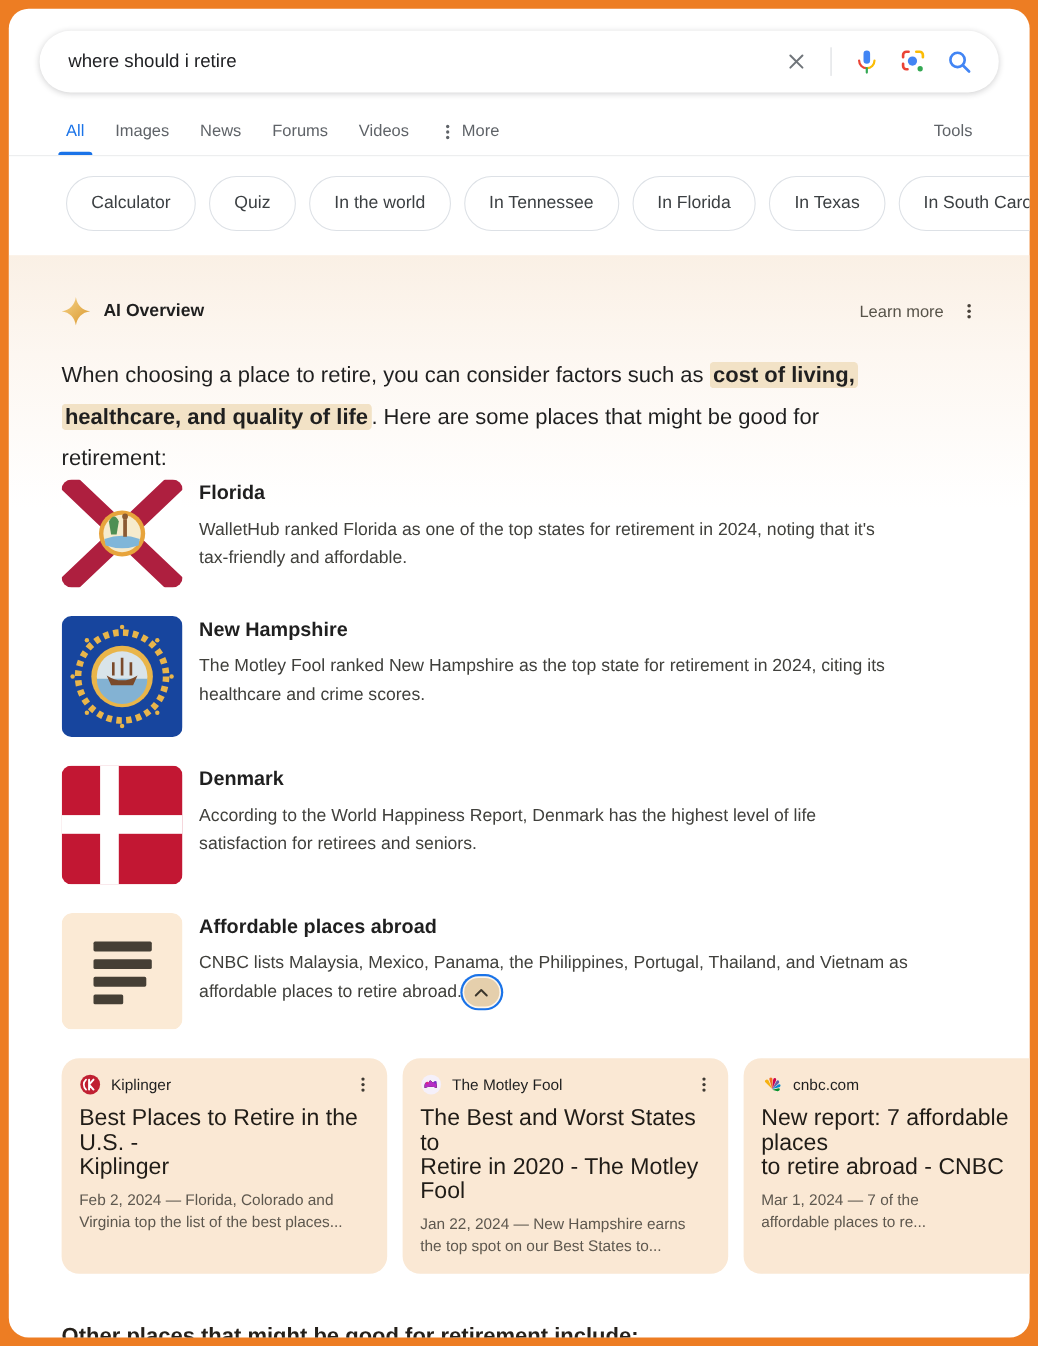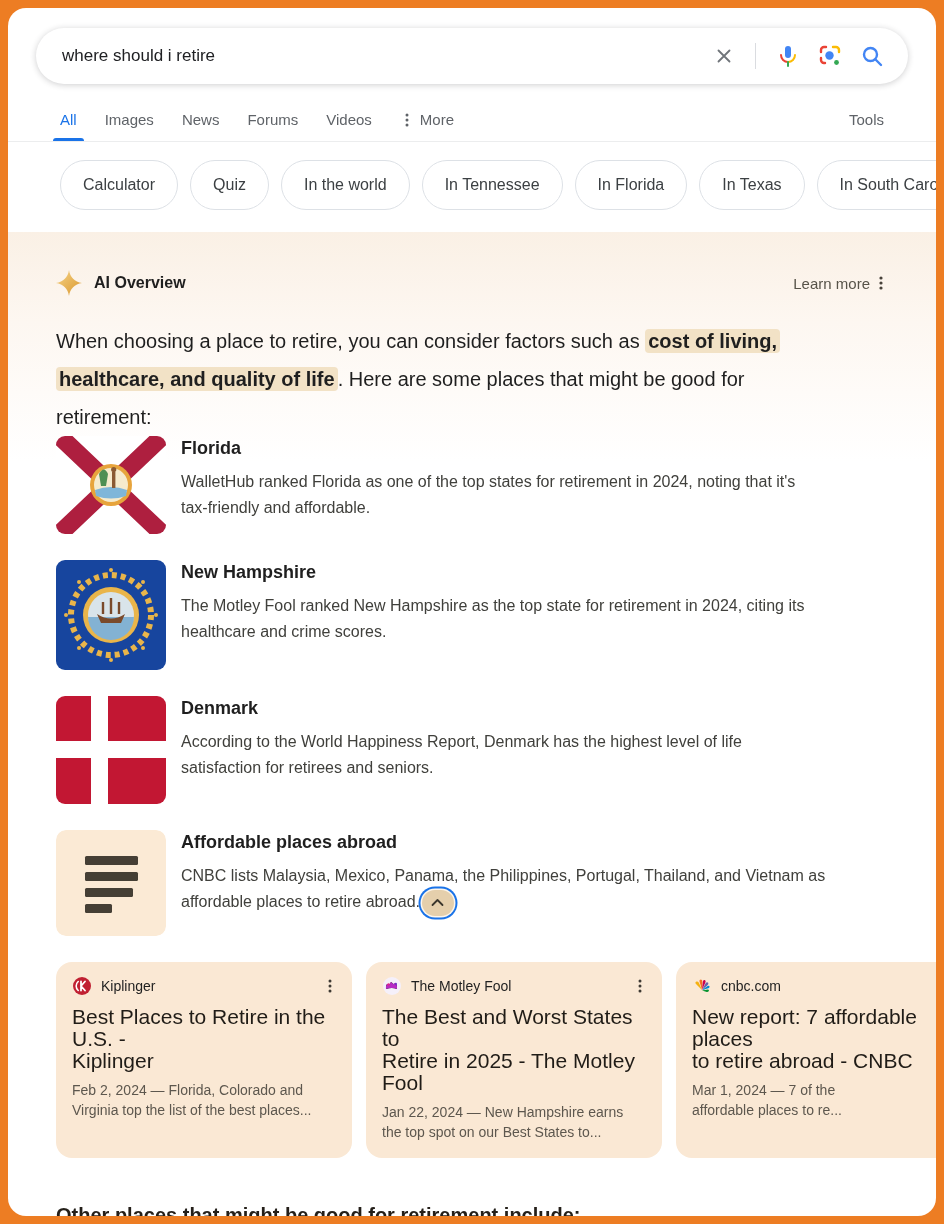--- a/index.html
+++ b/index.html
@@ -60,21 +60,21 @@
     flex:0 0 auto;
   }
 
   
   .ai {
     padding:38px 48px 0;
     background:linear-gradient(180deg,#FAF0E5 0%,#FDF7F1 90px,#ffffff 230px);
   }
   .ai-header { display:flex; align-items:center; margin-bottom:26px; }
   .ai-title { font-size:16px; font-weight:700; color:#1f1f1f; margin-left:12px; }
-  .ai-header-right { margin-left:auto; display:flex; align-items:center; gap:4px; }
+  .ai-header-right { margin-left:auto; display:flex; align-items:center; gap:16px; }
   .learn-more { font-size:15px; color:#575349; cursor:pointer; }
   .ai-intro { font-size:20px; line-height:38px; color:#1f1f1f; max-width:748px; }
   .hl {
     background:#F2E2C6; color:#1f1f1f; font-weight:700;
     border-radius:4px; padding:1px 3px;
     -webkit-box-decoration-break:clone; box-decoration-break:clone;
   }
 
   .ai-item { display:flex; margin-bottom:26px; }
   .ai-item-media { width:110px; flex:0 0 110px; margin-right:15px; border-radius:9px; overflow:hidden; cursor:pointer; align-self:flex-start; }
@@ -333,21 +333,21 @@
           <span class="card-site">The Motley Fool</span>
           <span class="card-kebab">
             <svg width="12" height="16" viewBox="0 0 12 16">
                   <circle cx="6" cy="3" r="1.5" fill="#3f3a33"></circle>
                   <circle cx="6" cy="8" r="1.5" fill="#3f3a33"></circle>
                   <circle cx="6" cy="13" r="1.5" fill="#3f3a33"></circle>
                 </svg>
           </span>
         </div>
         <div class="card-title">The Best and Worst States to
-Retire in 2025 - The Motley Fool</div>
+Retire in 2020 - The Motley Fool</div>
         <div class="card-snippet">Jan 22, 2024 — New Hampshire earns
 the top spot on our Best States to...</div>
       </div>
 
       <div class="card">
         <div class="card-top">
           <span class="favicon">
             <svg width="20" height="20" viewBox="0 0 20 20">
               <path d="M10 14 L4 8 Q2.5 6.5 4.5 5.5 Q6.5 5 7 7 Z" fill="#F5B112"></path>
               <path d="M10 14 L7.5 5.5 Q7 3.5 9 3.5 Q10.5 3.8 10.3 6 Z" fill="#F37021"></path>

